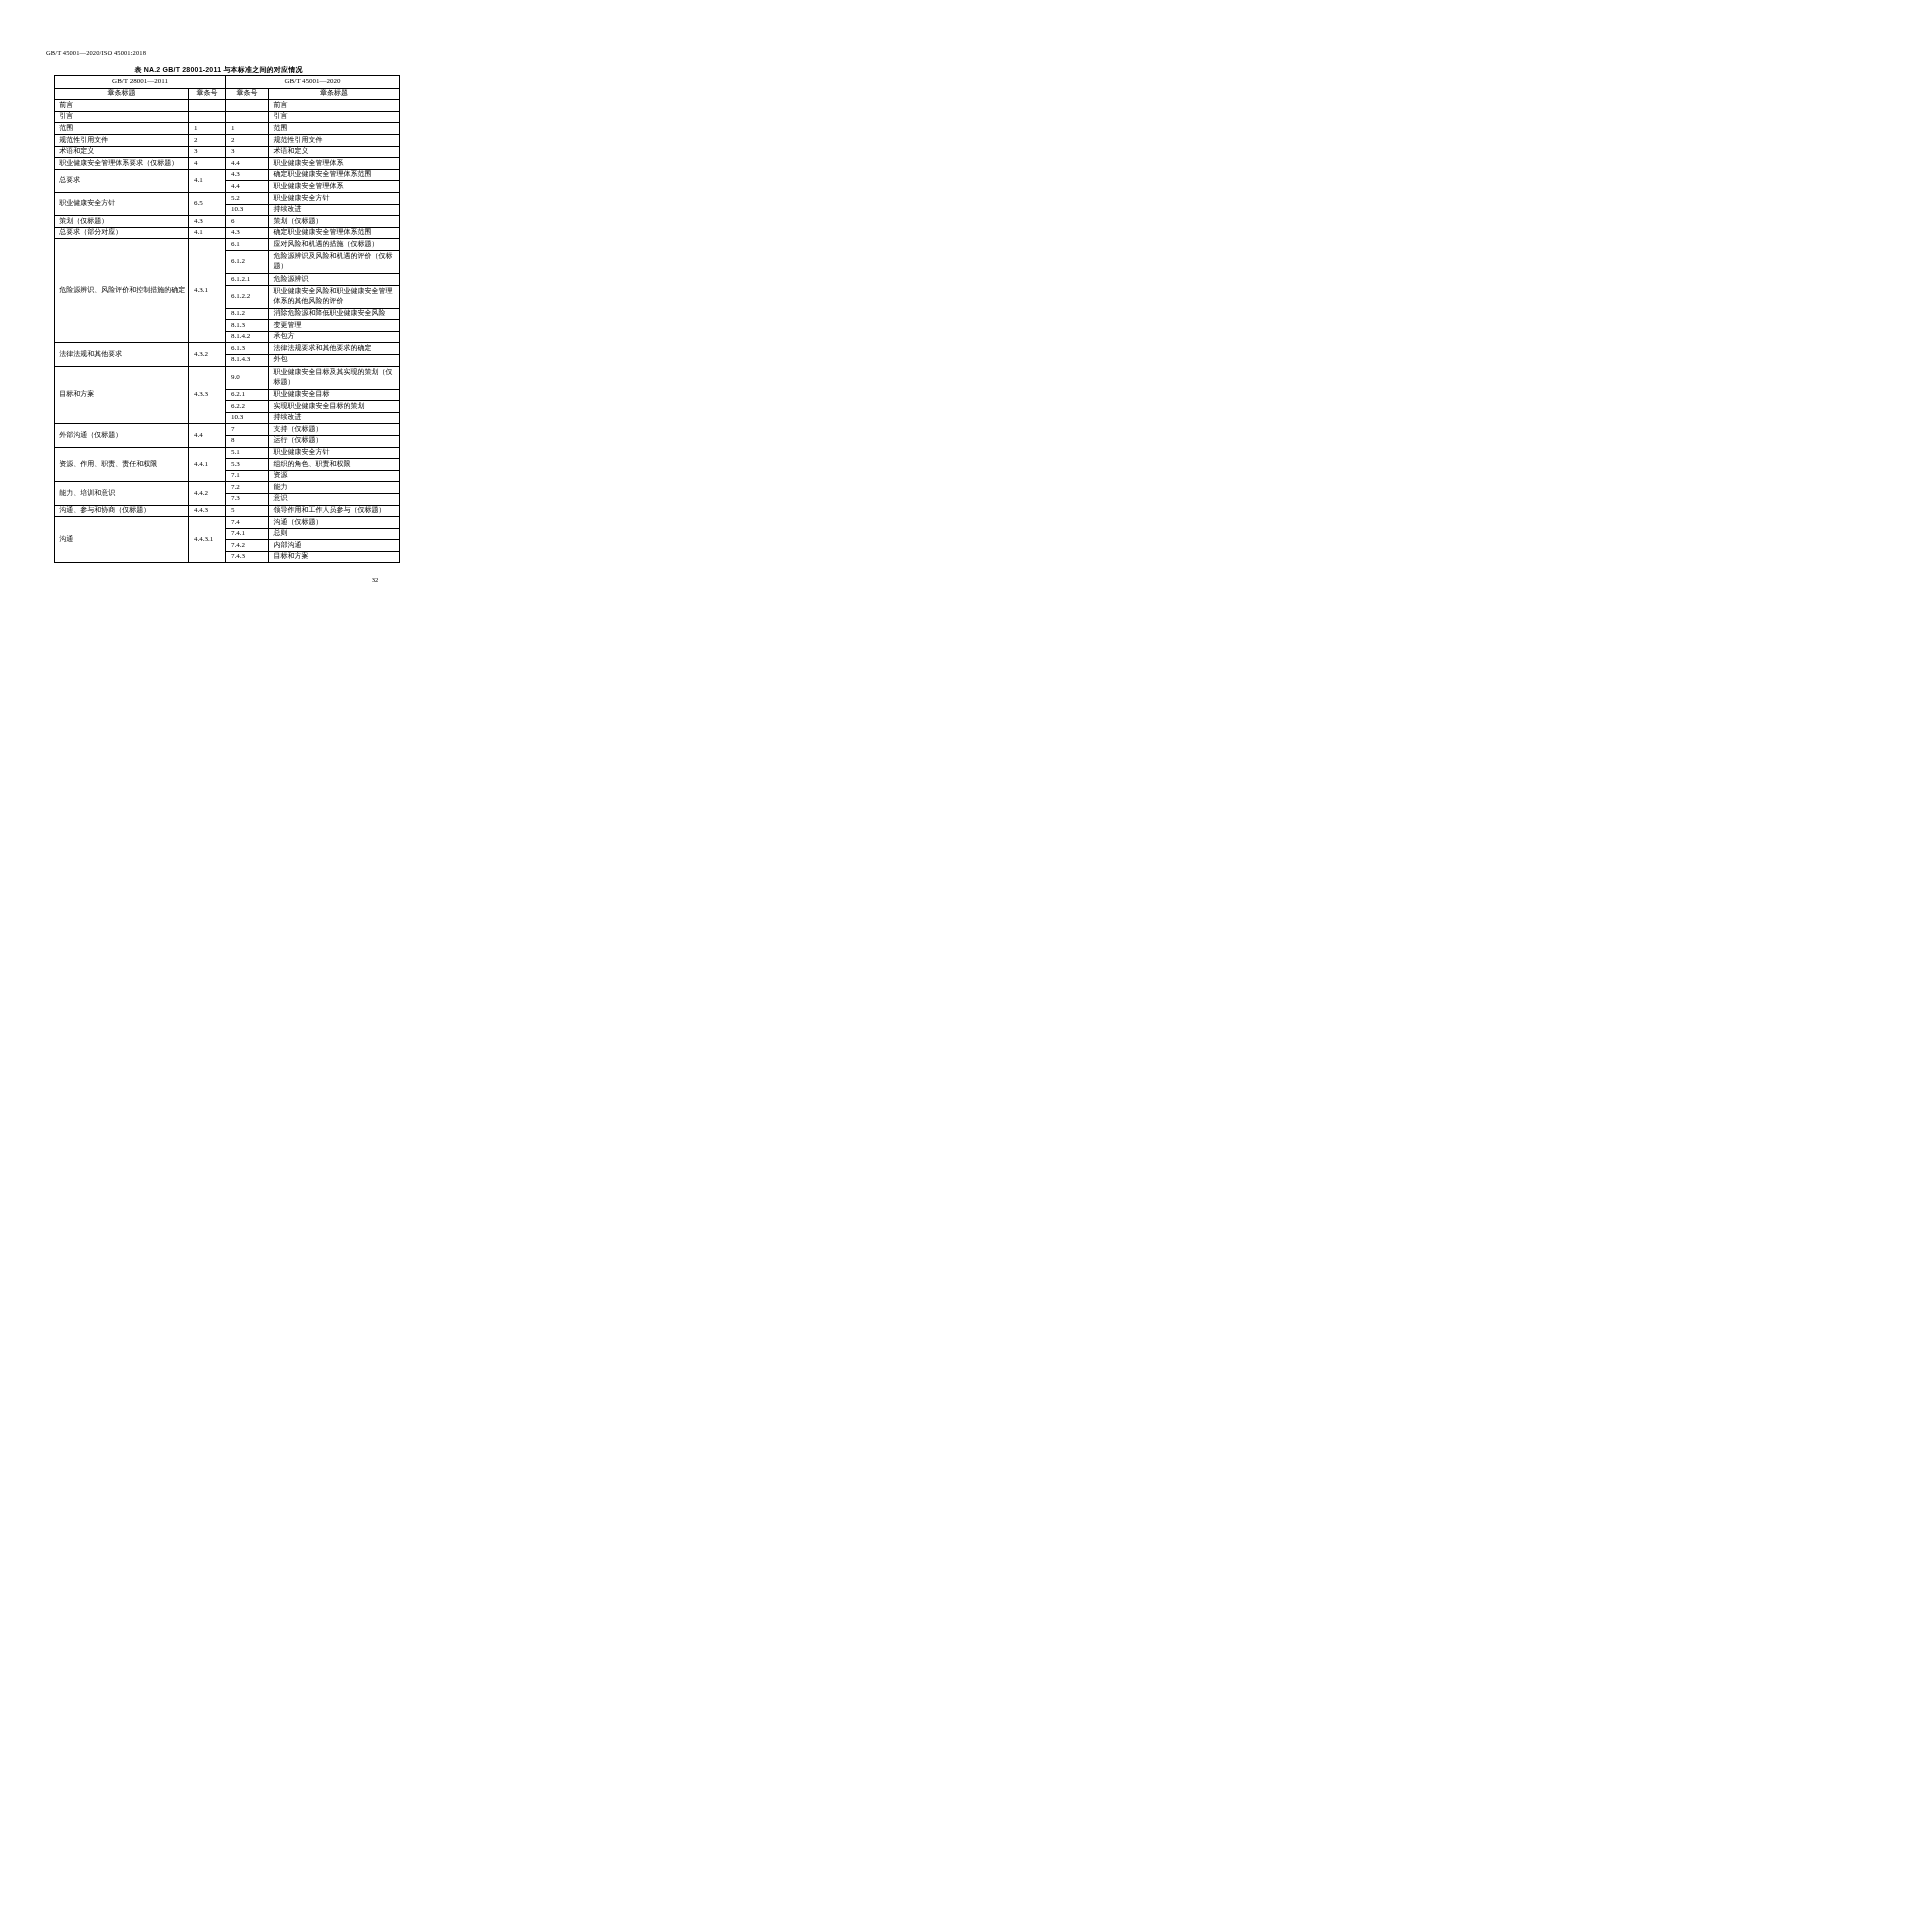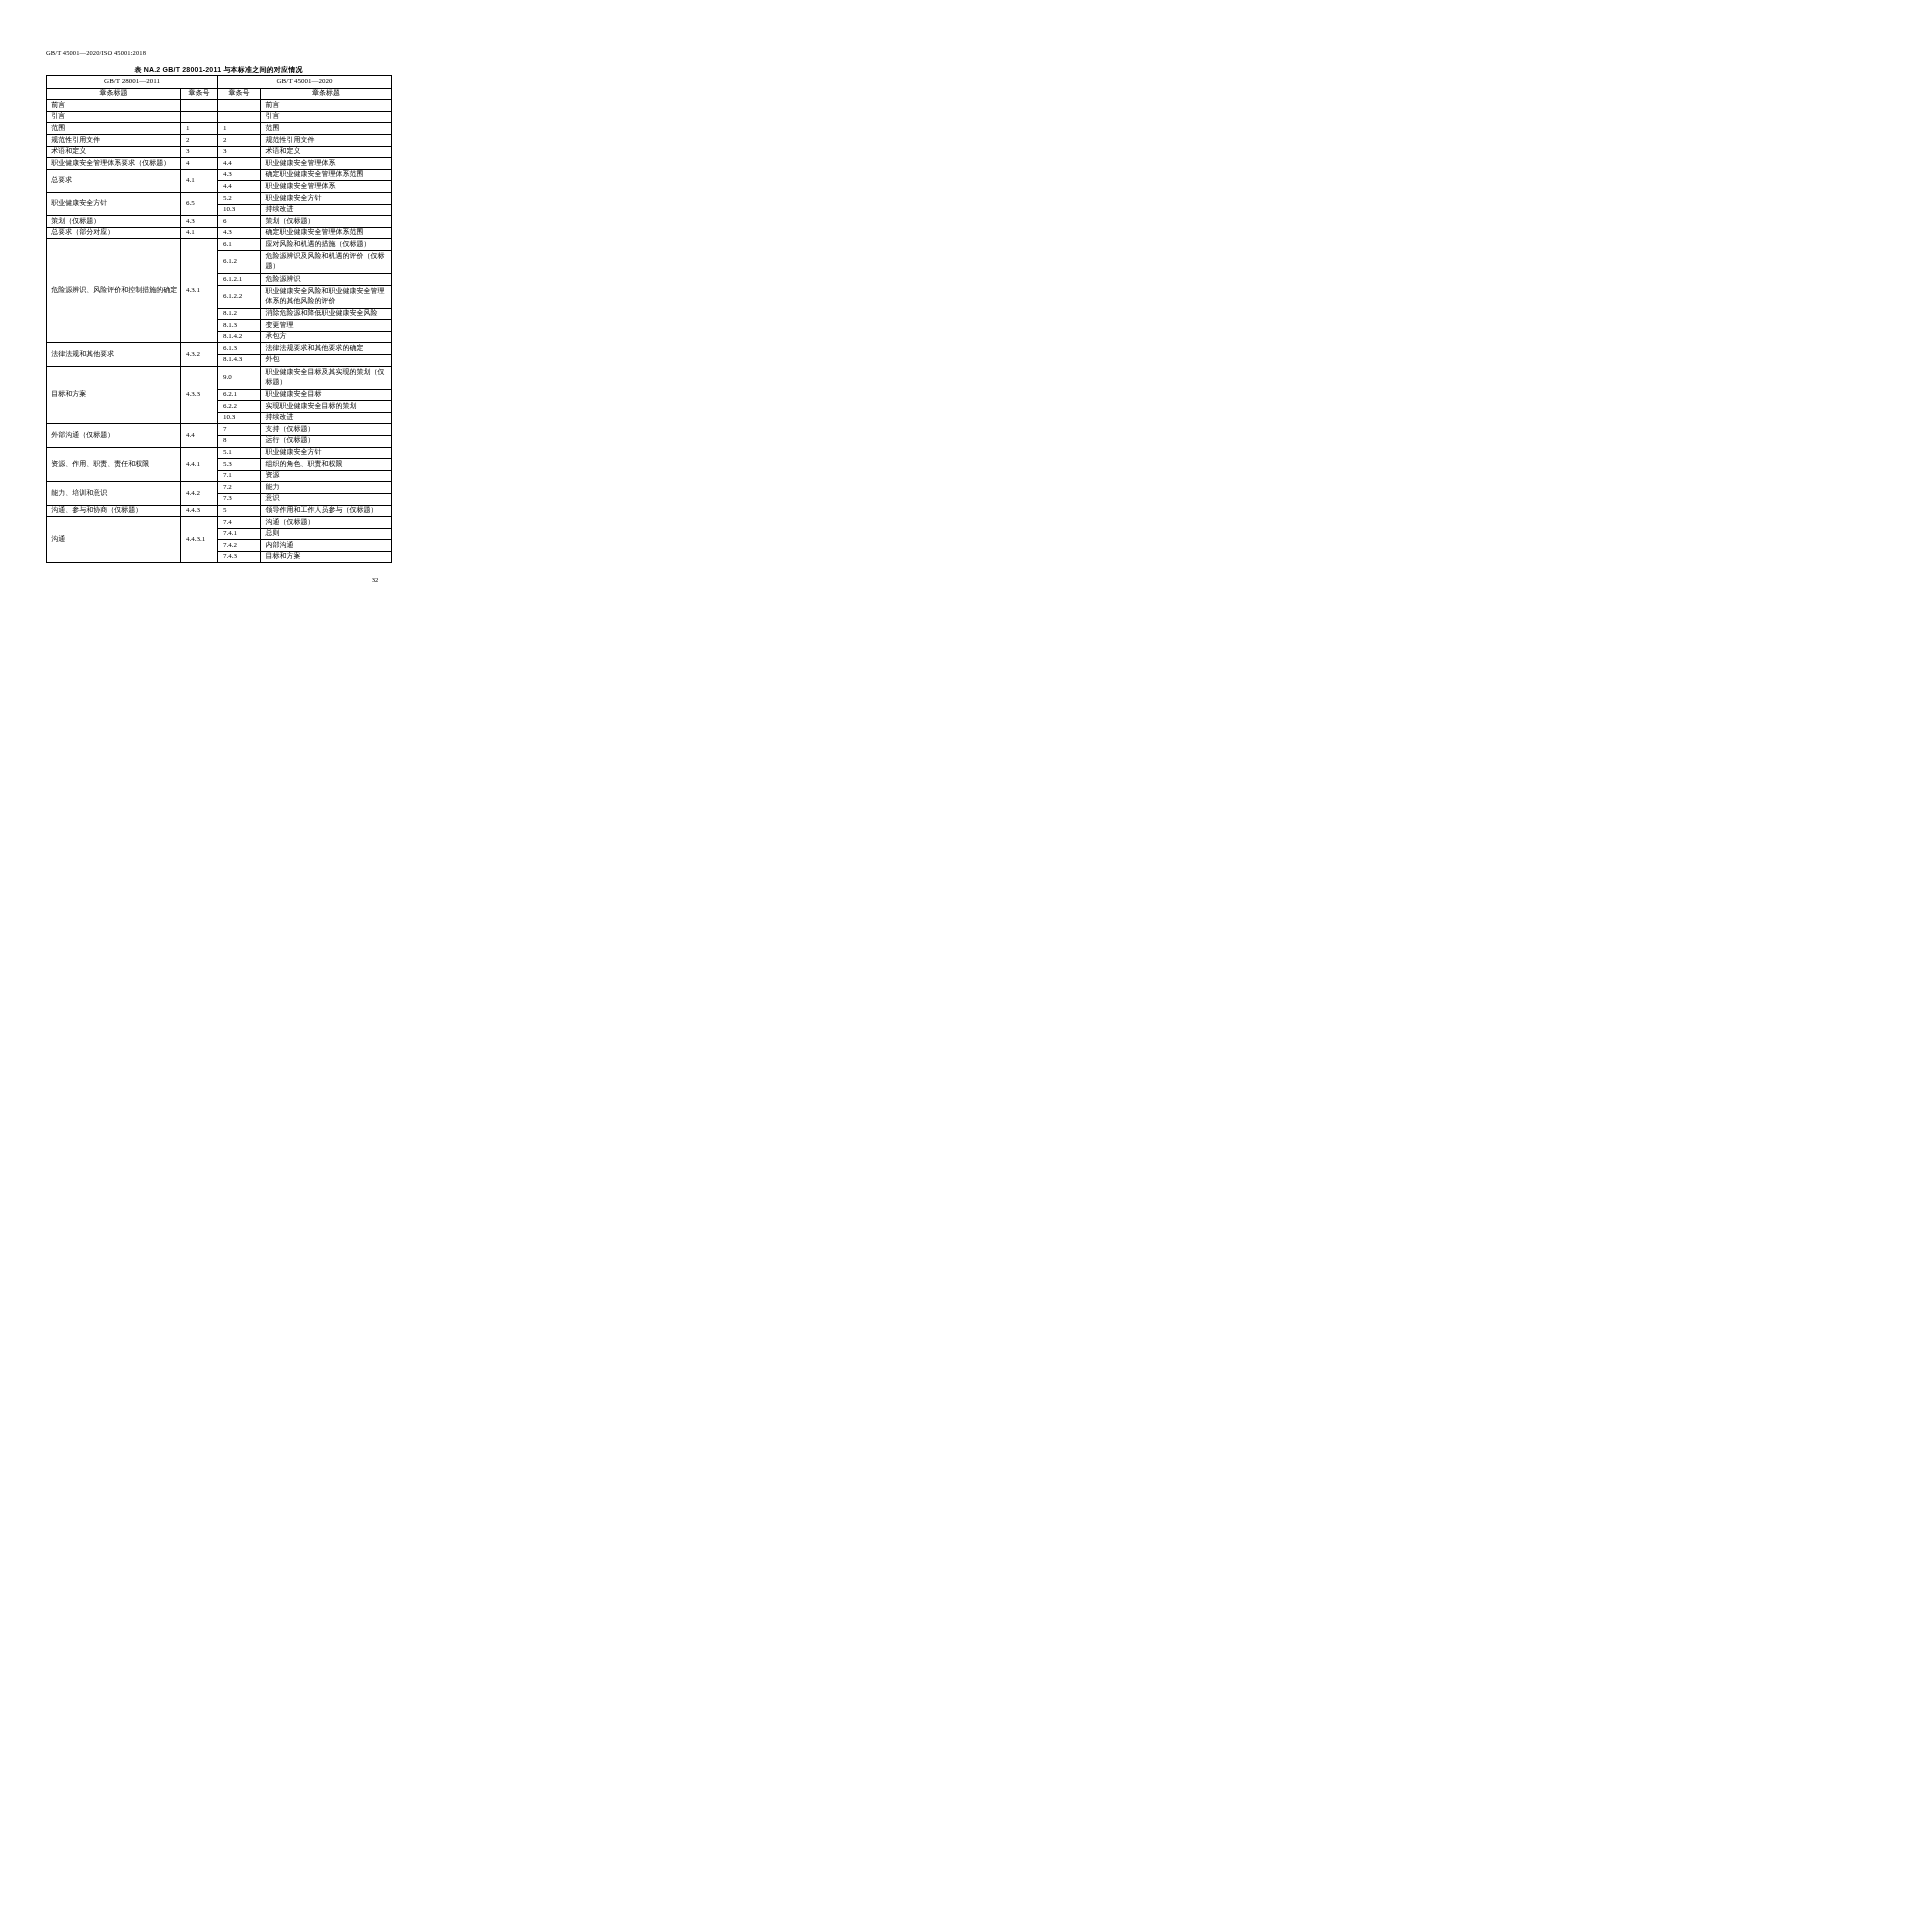--- a/index.html
+++ b/index.html
@@ -26,21 +26,21 @@
     width: 345px;
     text-align: center;
     font-family: "Liberation Sans", "DejaVu Sans", sans-serif;
     font-weight: bold;
     font-size: 7px;
     letter-spacing: 0.2px;
     white-space: nowrap;
   }
   table.corr-table {
     position: absolute;
-    left: 46px;
+    left: 54px;
     top: 75px;
     width: 345px;
     border-collapse: collapse;
     table-layout: fixed;
     border: 1.2px solid #000;
     font-family: Liberation Serif, serif;
   }
   .corr-table th, .corr-table td {
     border: 0.6px solid #000;
     border-top-width: 0.8px;

